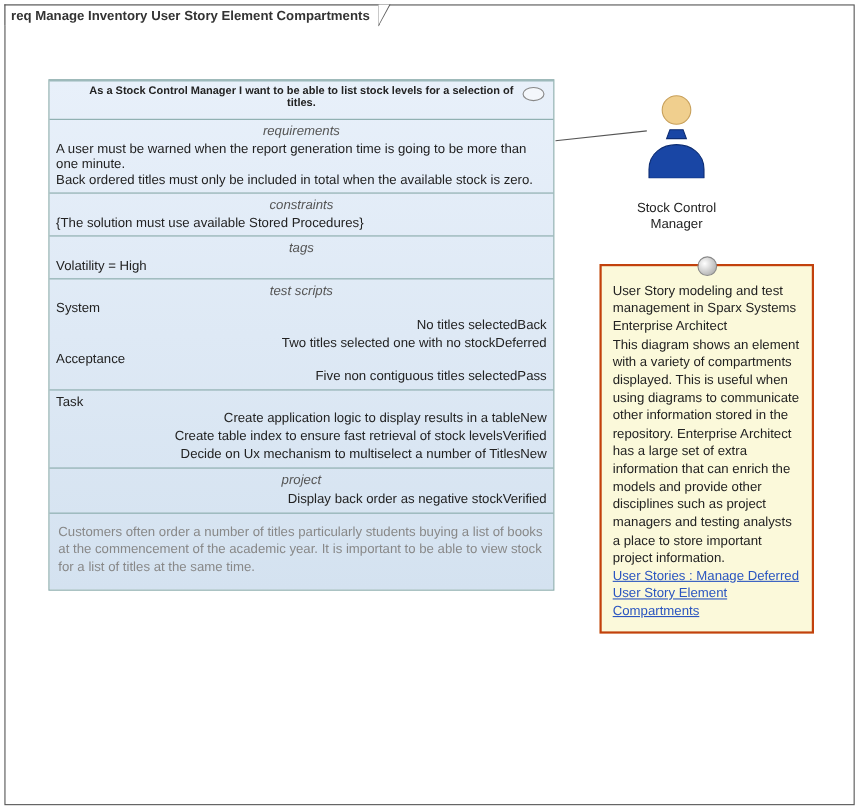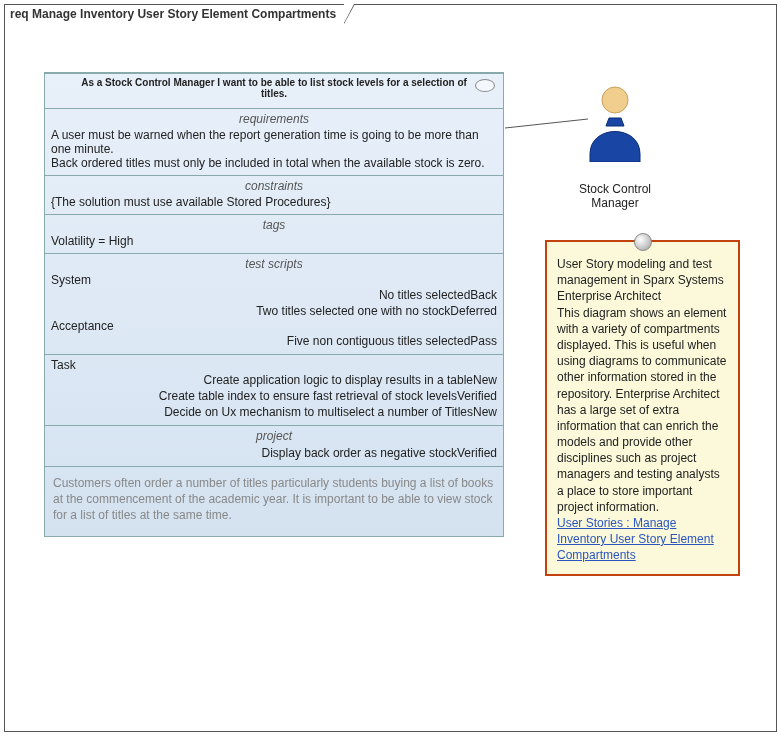--- a/index.html
+++ b/index.html
@@ -127,16 +127,16 @@
       <path d="M6 70 C6 40 56 40 56 70 L56 78 L6 78 Z" fill="#1946a5" stroke="#0d2d73" stroke-width="1"></path>
       <path d="M25 34 L37 34 L40 42 L22 42 Z" fill="#1946a5" stroke="#0d2d73" stroke-width="1"></path>
     </svg>
     <div class="actor-label">Stock Control Manager</div>
   </div>
 
   <div class="note">
     <div class="pin"></div>
     <div style="white-space: pre-line;">User Story modeling and test management in Sparx Systems Enterprise Architect
 This diagram shows an element with a variety of compartments displayed. This is useful when using diagrams to communicate other information stored in the repository. Enterprise Architect has a large set of extra information that can enrich the models and provide other disciplines such as project managers and testing analysts a place to store important project information.</div>
-    <a href="#">User Stories : Manage Inventory User Story Element Compartments</a>
+    <a href="#">User Stories : Manage Deferred User Story Element Compartments</a>
   </div>
 
 </div>
 
 </body></html>

